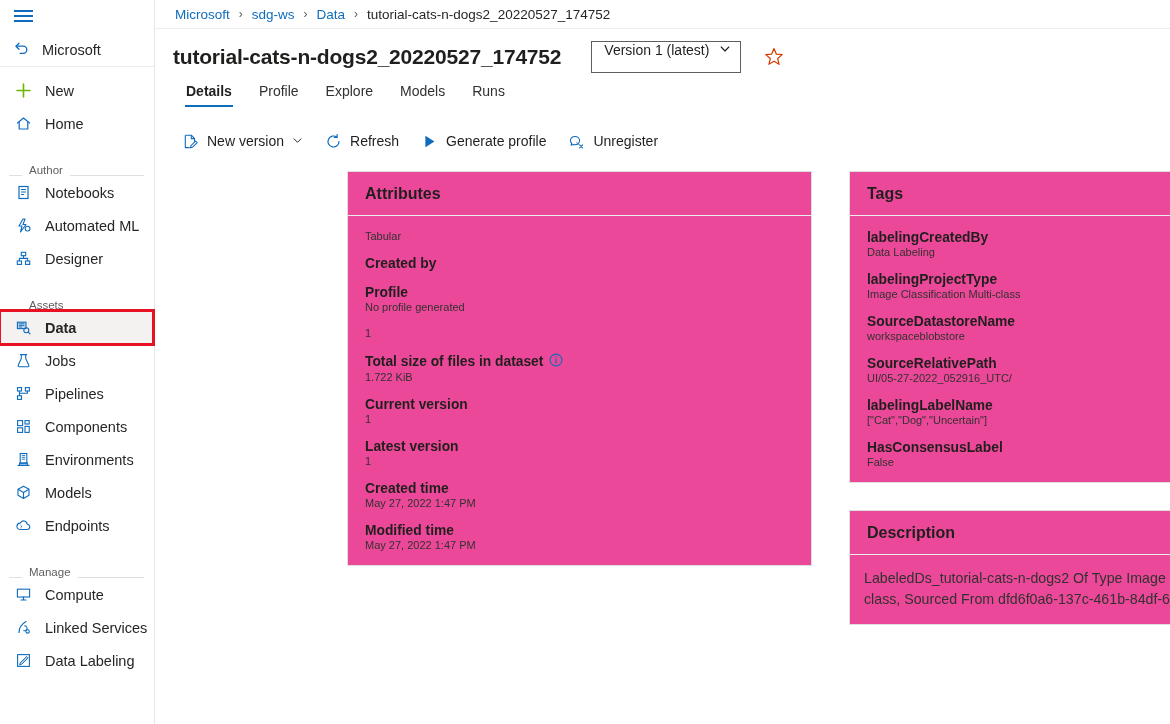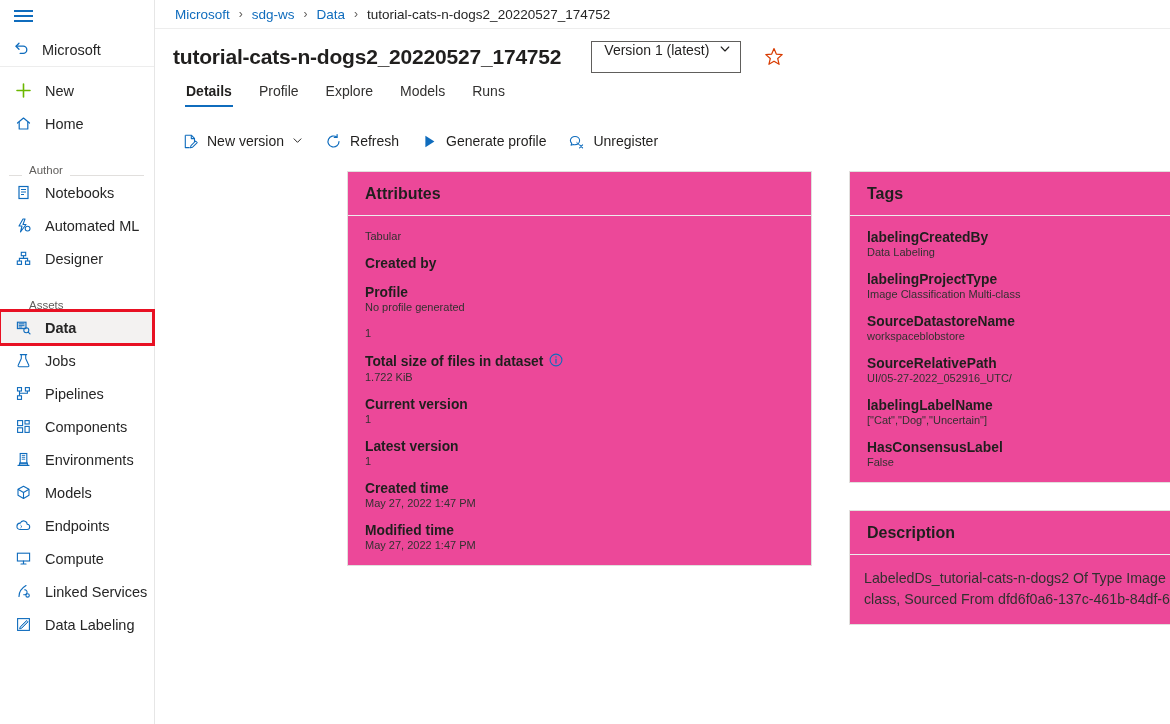--- a/index.html
+++ b/index.html
@@ -326,20 +326,25 @@
     <div class="nav-item">
       <span class="ico">
         <svg width="17" height="17" viewBox="0 0 17 17" fill="none">
           <path d="M5 12.5h7a2.6 2.6 0 0 0 .2-5.2 3.6 3.6 0 0 0-6.9-1.2A2.9 2.9 0 0 0 5 12.5Z" stroke="#0f6cbd" stroke-width="1.1" stroke-linejoin="round"></path>
           <path d="M5.6 8.2c1.2.6 1.2 2.1 0 2.7" stroke="#0f6cbd" stroke-width="1"></path>
         </svg>
       </span>
       <span>Endpoints</span>
     </div>
 
+    <div class="section-head">
+      <span class="line short"></span>
+      <span>Manage</span>
+      <span class="line"></span>
+    </div>
     <div class="nav-item">
       <span class="ico">
         <svg width="17" height="17" viewBox="0 0 17 17" fill="none">
           <rect x="2.4" y="3.2" width="12.2" height="7.8" stroke="#0f6cbd" stroke-width="1.1"></rect>
           <path d="M6 14h5M8.5 11v3" stroke="#0f6cbd" stroke-width="1.2" stroke-linecap="round"></path>
         </svg>
       </span>
       <span>Compute</span>
     </div>
     <div class="nav-item">

